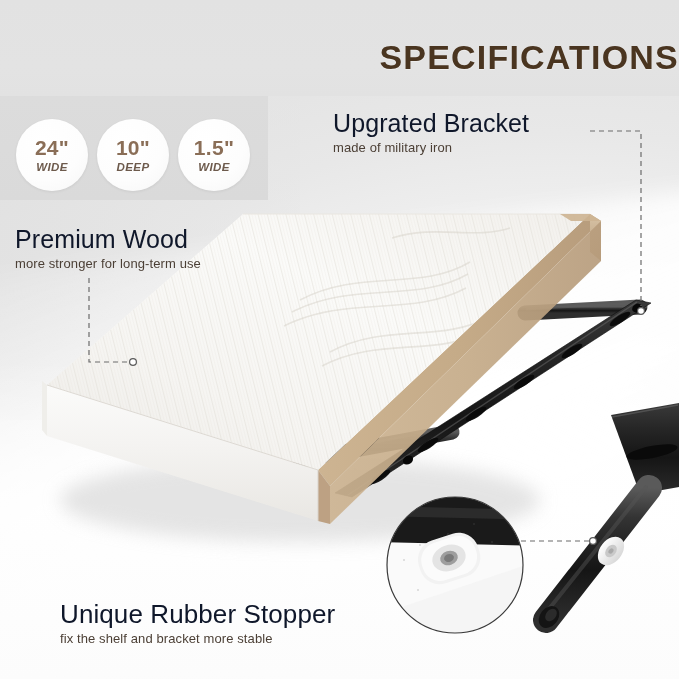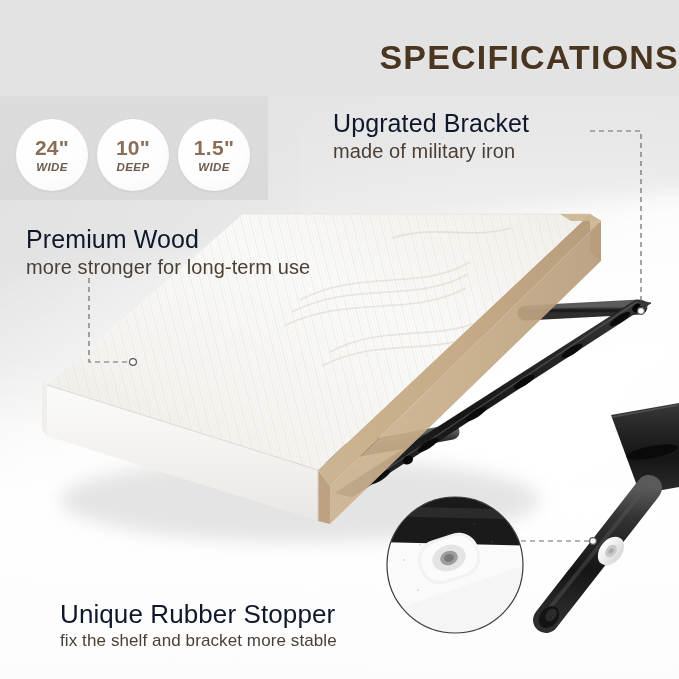--- a/index.html
+++ b/index.html
@@ -38,26 +38,26 @@
   .badge{width:72px;height:72px;border-radius:50%;
     background:radial-gradient(circle at 38% 30%,#ffffff 0%,#fdfdfd 58%,#f6f6f6 100%);
     box-shadow:0 1px 3px rgba(0,0,0,.07);
     display:flex;flex-direction:column;align-items:center;justify-content:center;}
   .badge .num{font-size:21px;font-weight:bold;color:#8a6e57;line-height:1;letter-spacing:.3px;}
   .badge .lbl{font-size:11.5px;font-weight:bold;color:#6d5a4c;margin-top:3px;letter-spacing:.4px;font-style:italic;}
 
   
   .callout{position:absolute;}
   .callout .h{font-size:25px;color:#0f172a;letter-spacing:.1px;line-height:1.08;}
-  .callout .s{font-size:20px;color:#4b3f35;letter-spacing:.1px;margin-top:3px;}
-  #co-wood{left:26px;top:226px;}
+  .callout .s{font-size:13px;color:#4b3f35;letter-spacing:.1px;margin-top:3px;}
+  #co-wood{left:15px;top:226px;}
   #co-bracket{left:333px;top:110px;}
   #co-stopper{left:60px;top:600px;}
   #co-stopper .h{font-size:26px;}
-  #co-stopper .s{font-size:17px;}
+  #co-stopper .s{font-size:13px;}
 
   
   svg.layer{position:absolute;inset:0;width:679px;height:679px;}
 </style>
 </head>
 <body>
 
 <div id="stage">
 
   <div class="bg-base"></div>

